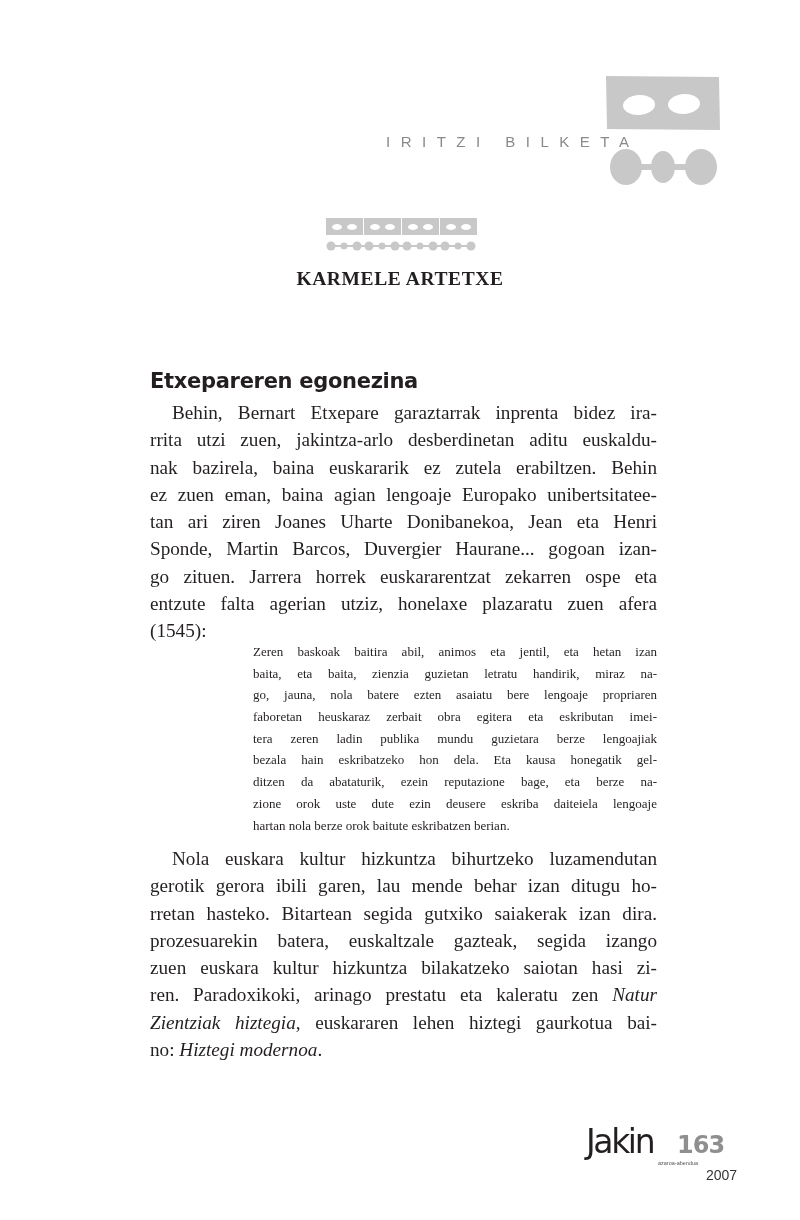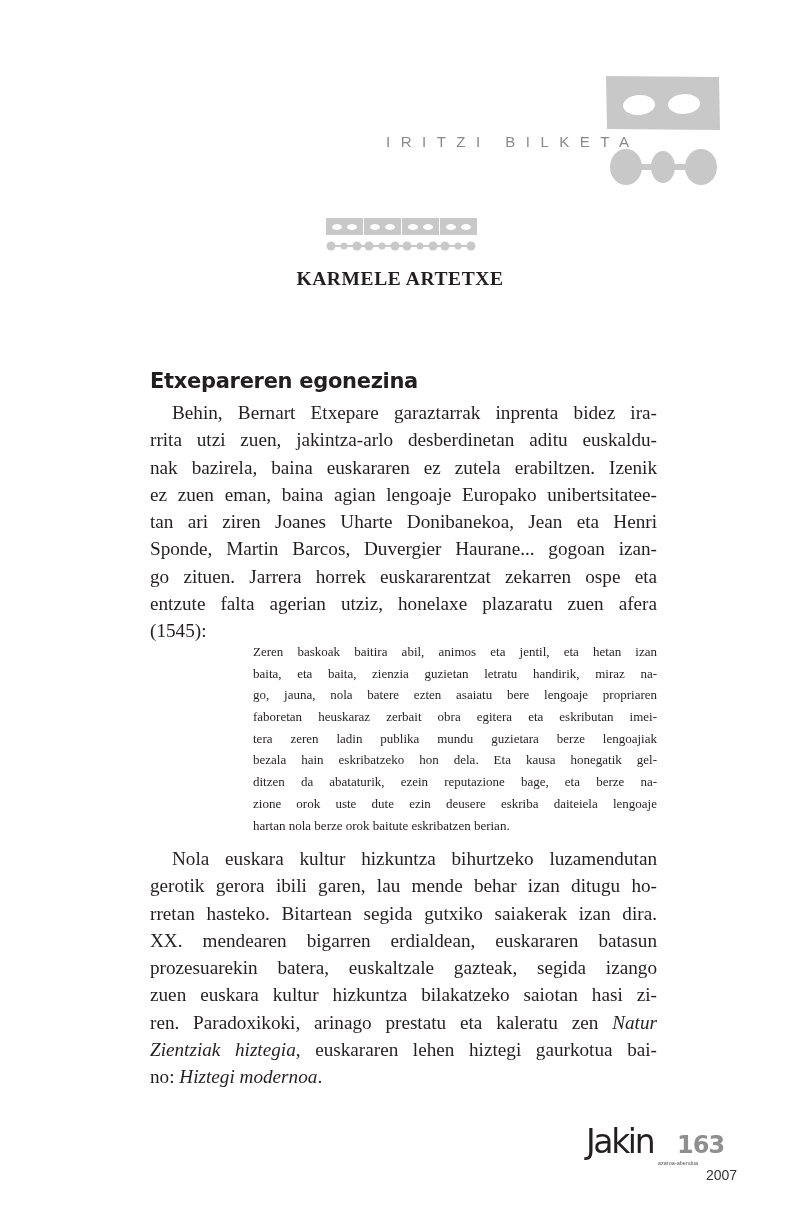--- a/index.html
+++ b/index.html
@@ -86,21 +86,21 @@
     </g>
   </svg>
 </div>
 
 <div class="abs author">KARMELE ARTETXE</div>
 <div class="abs heading">Etxepareren egonezina</div>
 
 <div class="abs para" style="top:399px;">
   <span class="line indent">Behin, Bernart Etxepare garaztarrak inprenta bidez ira-</span>
   <span class="line">rrita utzi zuen, jakintza-arlo desberdinetan aditu euskaldu-</span>
-  <span class="line">nak bazirela, baina euskararen ez zutela erabiltzen. Izenik</span>
+  <span class="line">nak bazirela, baina euskararik ez zutela erabiltzen. Behin</span>
   <span class="line">ez zuen eman, baina agian lengoaje Europako unibertsitatee-</span>
   <span class="line">tan ari ziren Joanes Uharte Donibanekoa, Jean eta Henri</span>
   <span class="line">Sponde, Martin Barcos, Duvergier Haurane... gogoan izan-</span>
   <span class="line">go zituen. Jarrera horrek euskararentzat zekarren ospe eta</span>
   <span class="line">entzute falta agerian utziz, honelaxe plazaratu zuen afera</span>
   <span class="line last">(1545):</span>
 </div>
 
 <div class="abs quote" style="top:641px;">
   <span class="line">Zeren baskoak baitira abil, animos eta jentil, eta hetan izan</span>
@@ -111,21 +111,20 @@
   <span class="line">bezala hain eskribatzeko hon dela. Eta kausa honegatik gel-</span>
   <span class="line">ditzen da abataturik, ezein reputazione bage, eta berze na-</span>
   <span class="line">zione orok uste dute ezin deusere eskriba daiteiela lengoaje</span>
   <span class="line last">hartan nola berze orok baitute eskribatzen berian.</span>
 </div>
 
 <div class="abs para" style="top:845px;">
   <span class="line indent">Nola euskara kultur hizkuntza bihurtzeko luzamendutan</span>
   <span class="line">gerotik gerora ibili garen, lau mende behar izan ditugu ho-</span>
   <span class="line">rretan hasteko. Bitartean segida gutxiko saiakerak izan dira.</span>
-  <span class="line">XX. mendearen bigarren erdialdean, euskararen batasun</span>
   <span class="line">prozesuarekin batera, euskaltzale gazteak, segida izango</span>
   <span class="line">zuen euskara kultur hizkuntza bilakatzeko saiotan hasi zi-</span>
   <span class="line just">
     <span>ren. Paradoxikoki, arinago prestatu eta kaleratu zen</span>
     <i>Natur</i>
   </span>
   <span class="line just">
     <span><i>Zientziak hiztegia</i><span>, euskararen lehen hiztegi gaurkotua bai-</span></span>
   </span>
   <span class="line last"><span>no: </span><i>Hiztegi modernoa</i><span>.</span></span>

